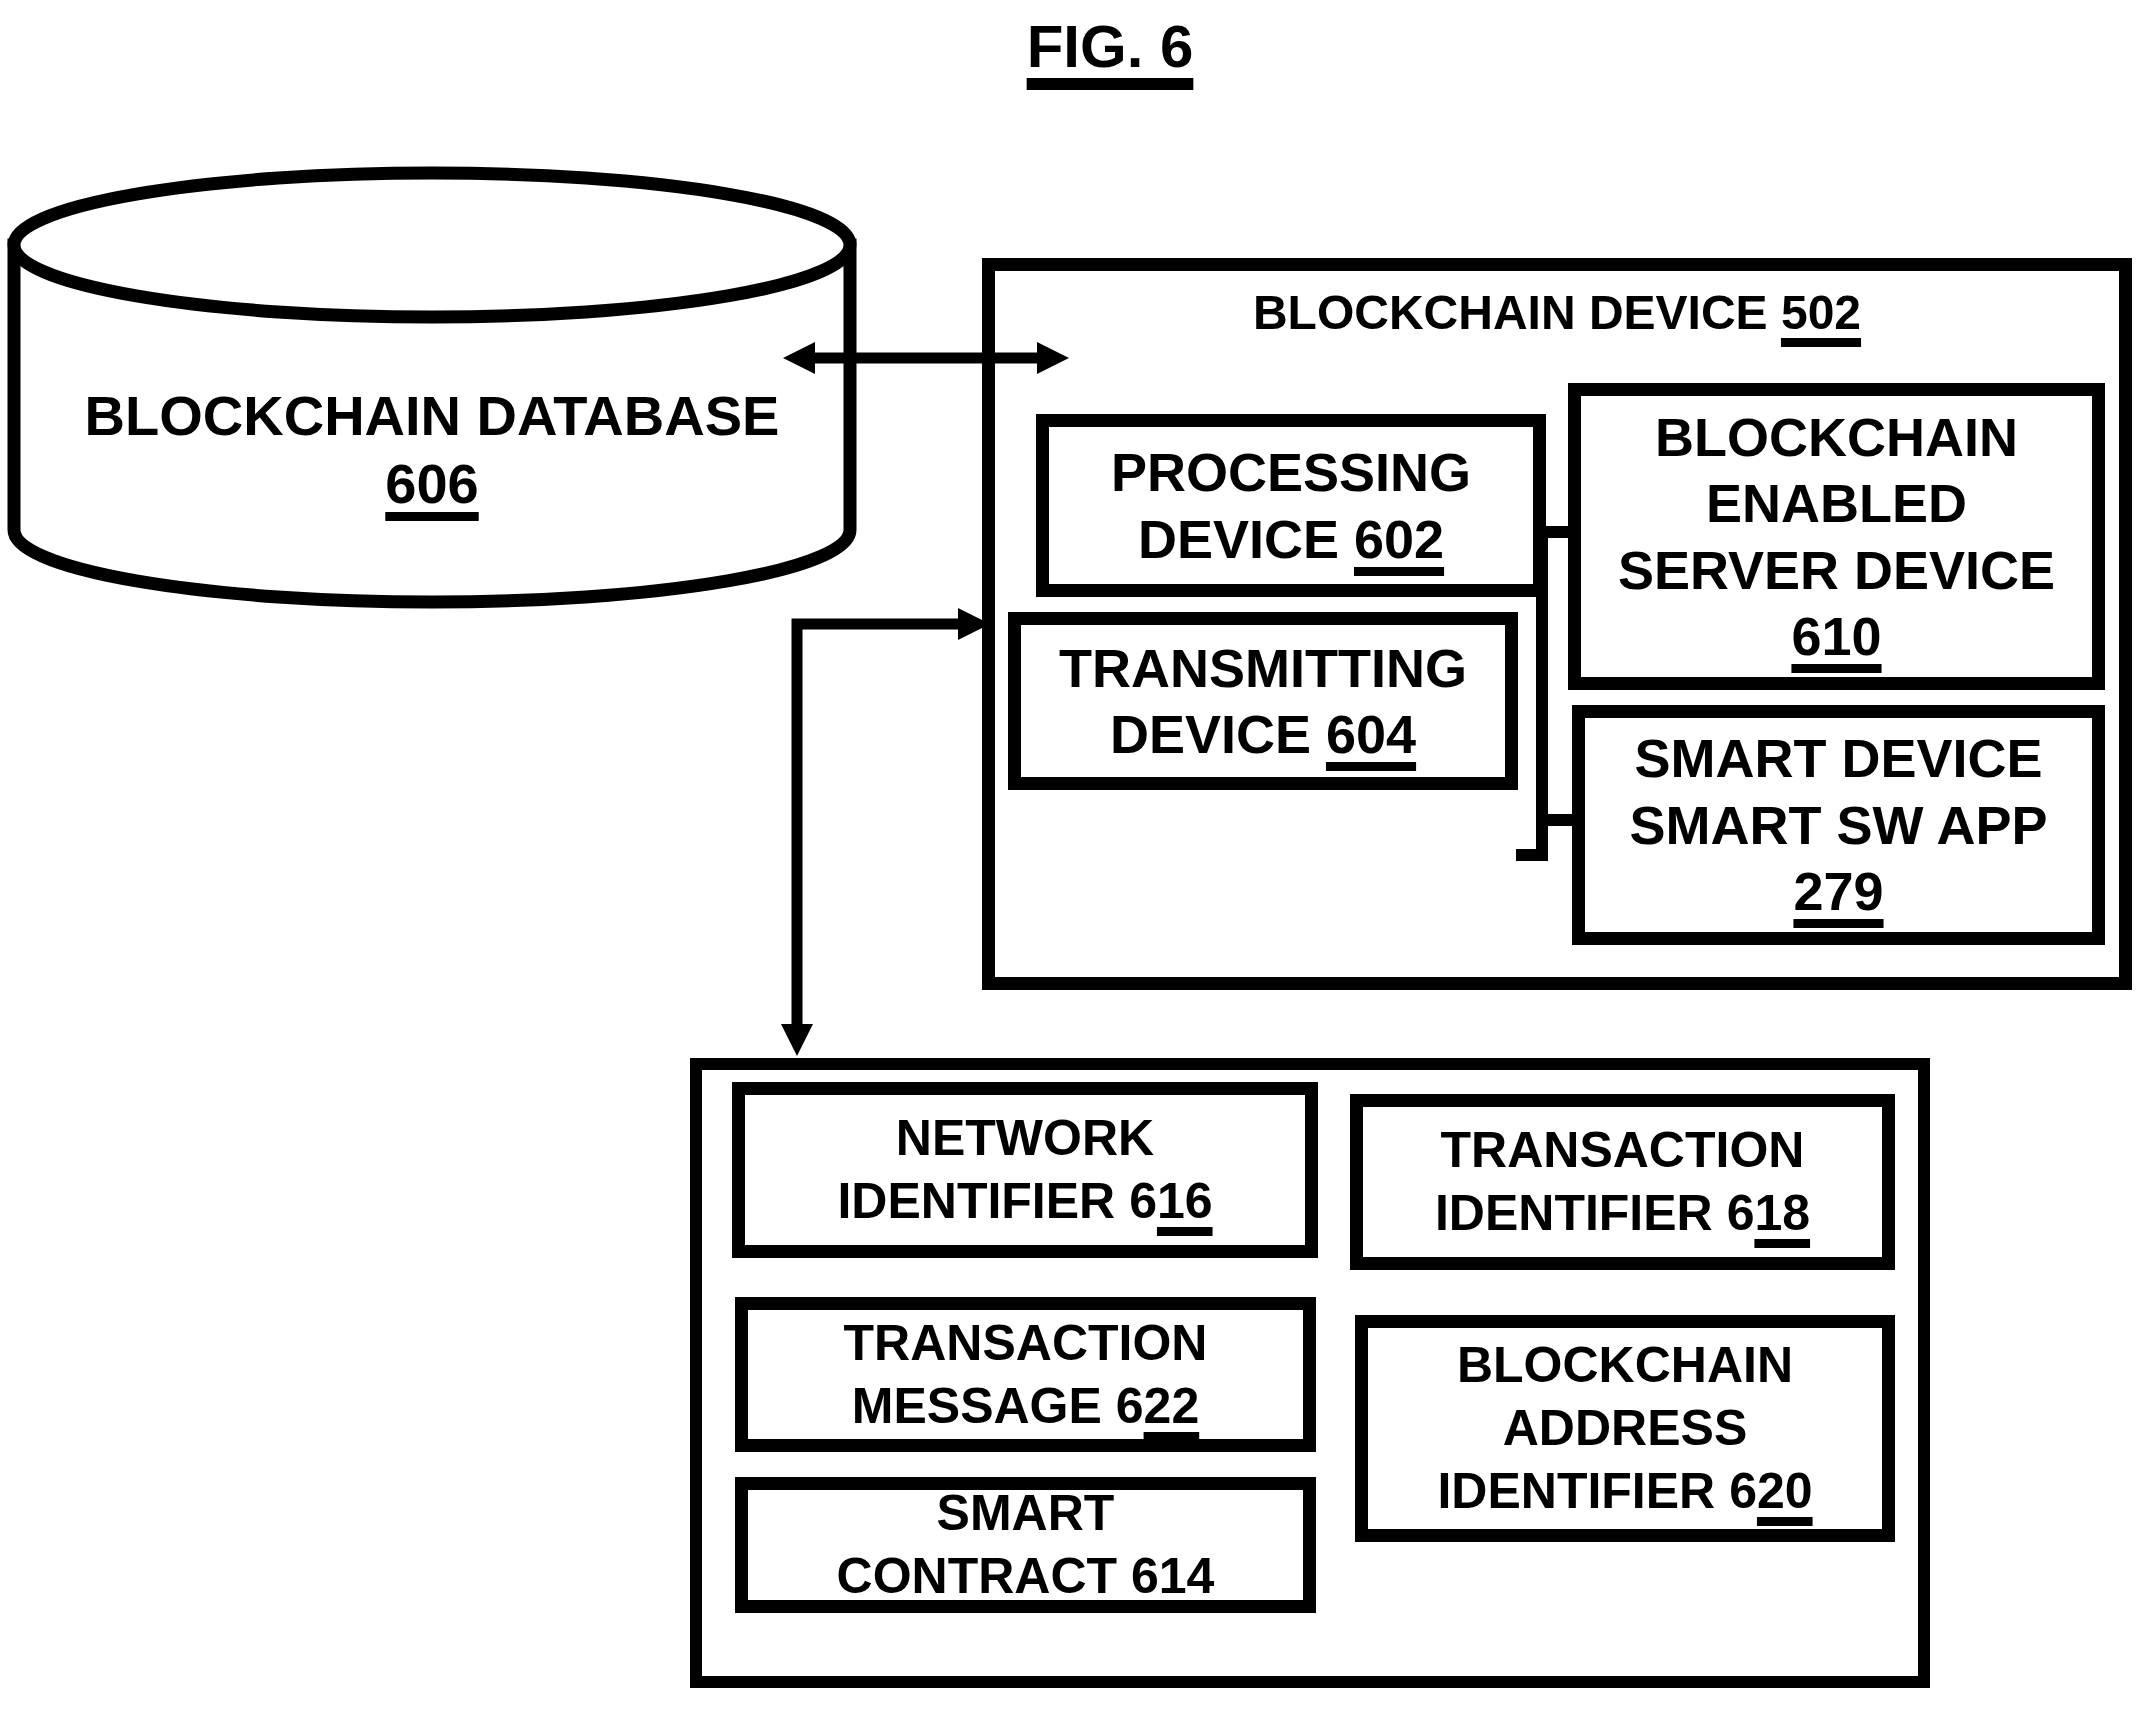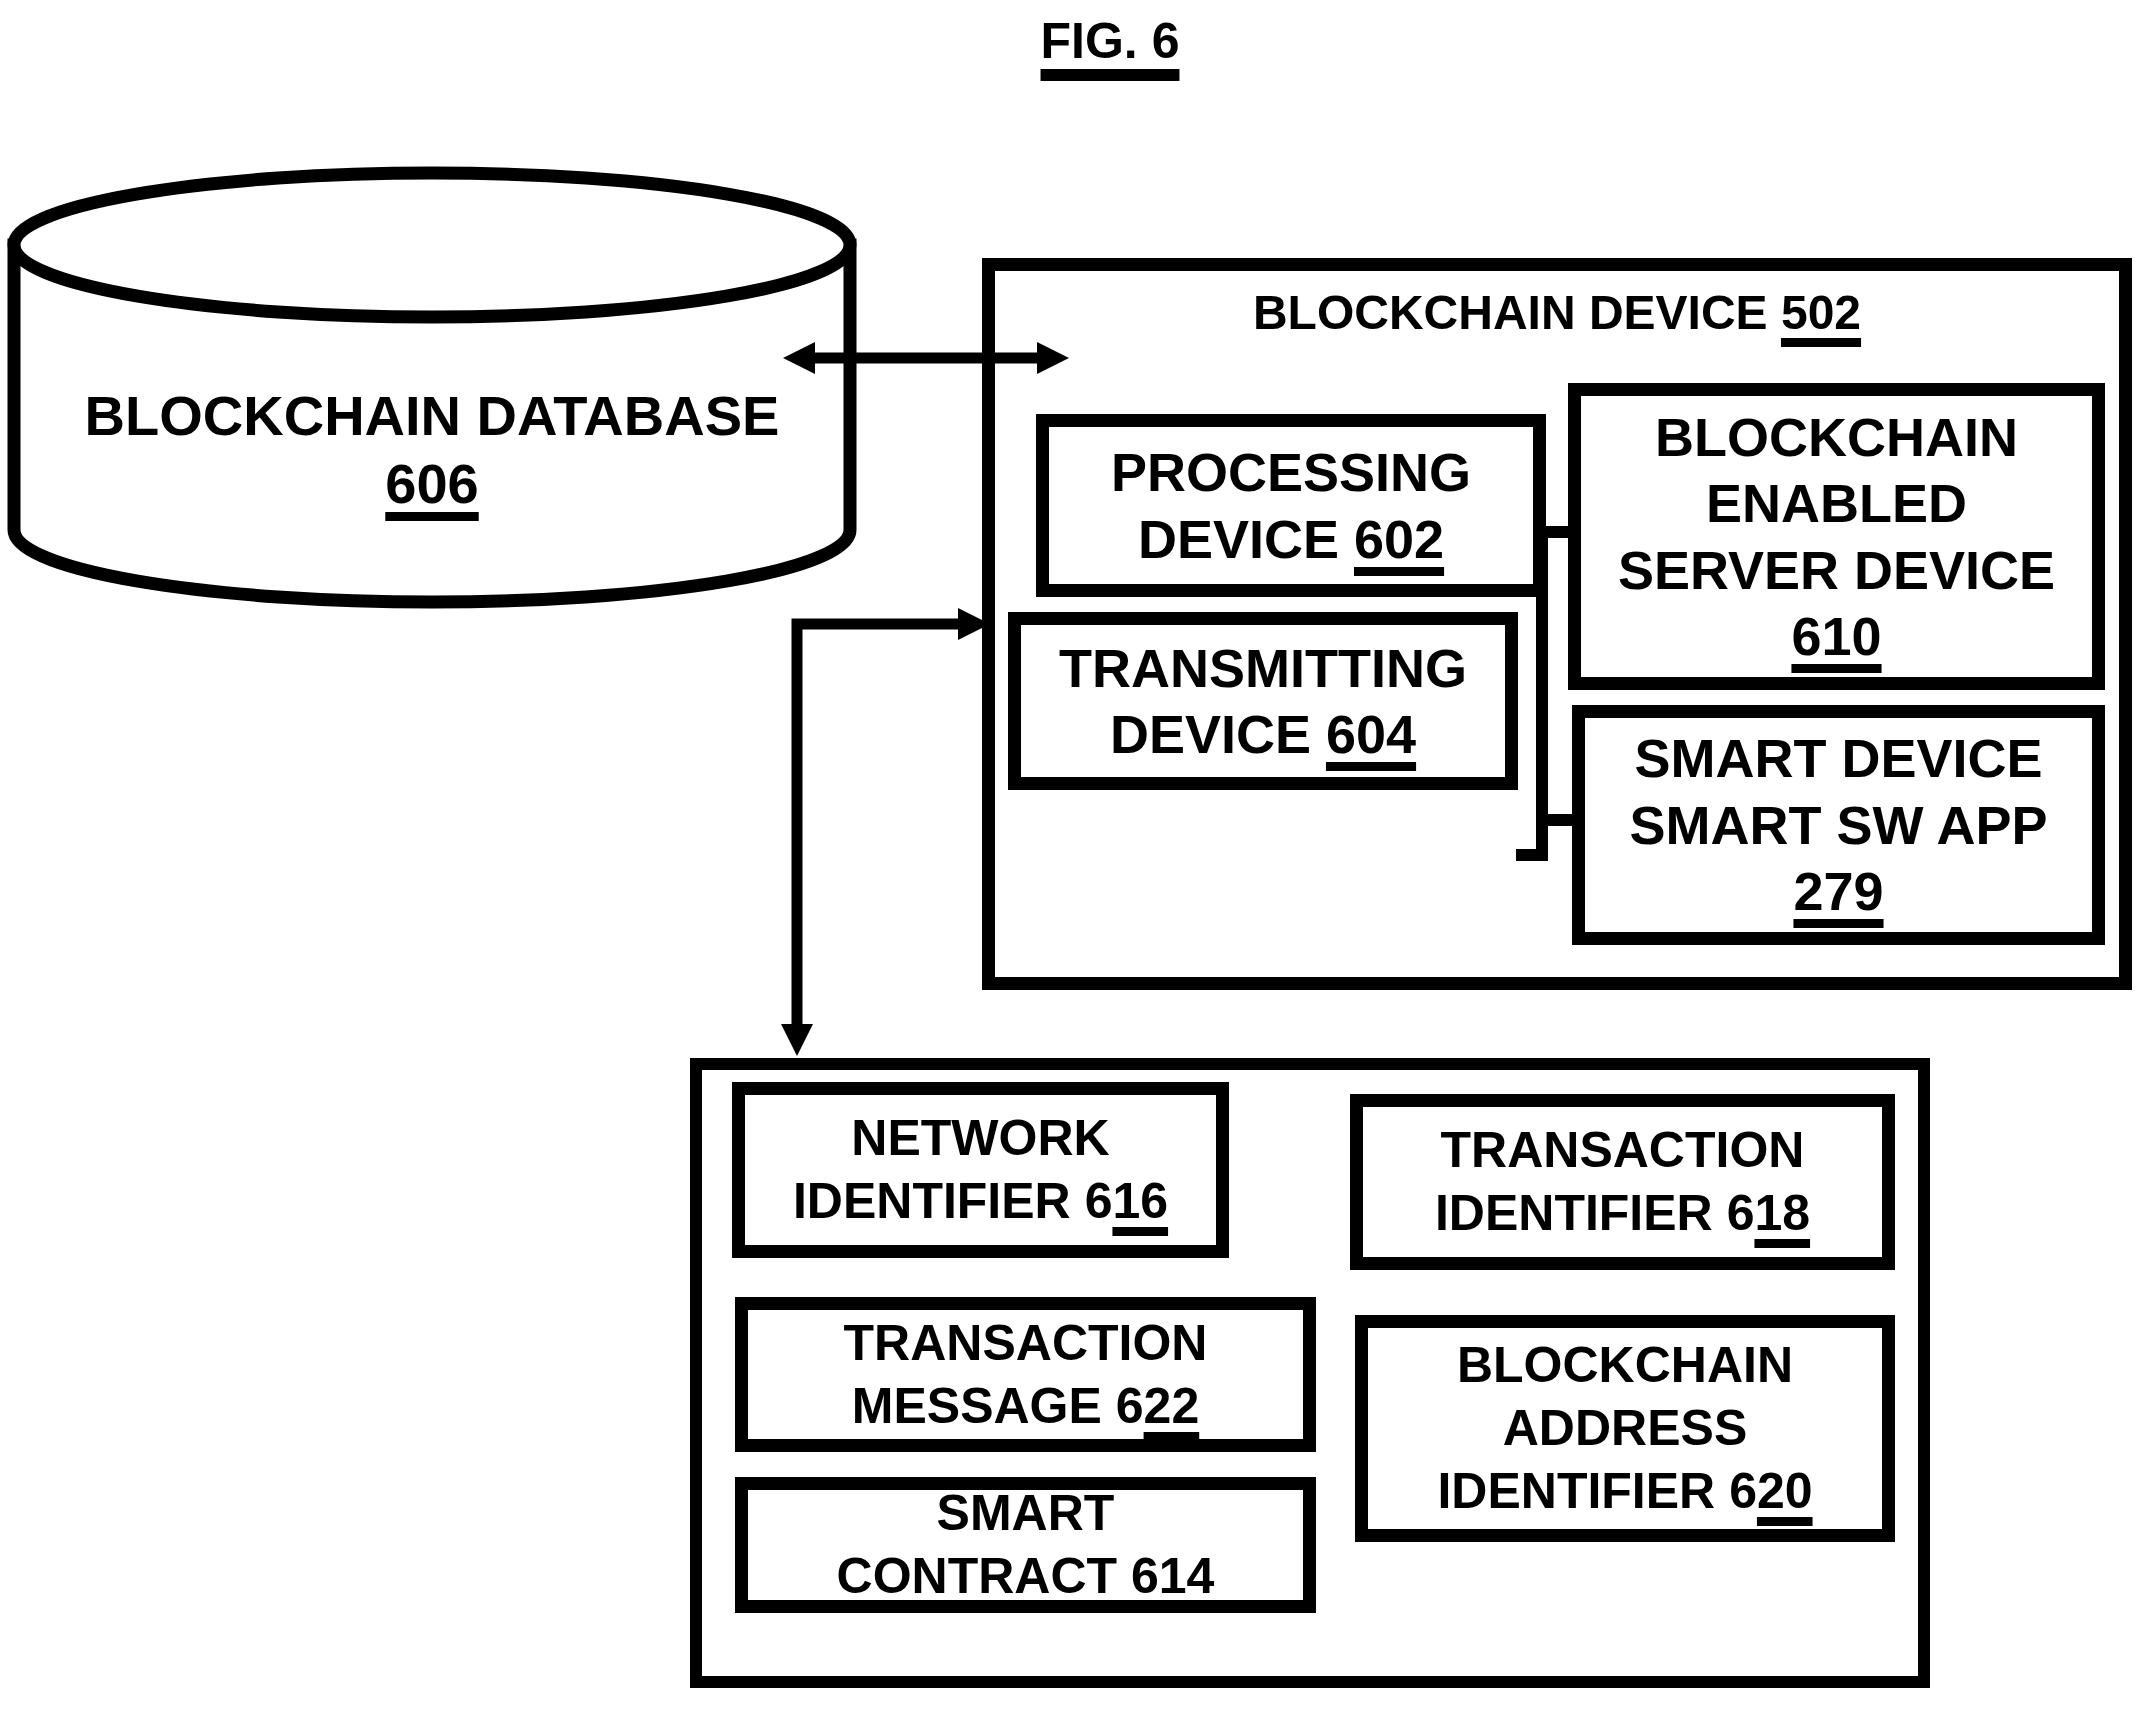--- a/index.html
+++ b/index.html
@@ -49,21 +49,21 @@
   .lbl-50 { font-size: 50px; line-height: 1.26; }
   .u {
     text-decoration: underline;
     text-decoration-thickness: 9px;
     text-underline-offset: 9px;
   }
   .fig-title {
     position: absolute;
     left: 940px; top: 12px; width: 340px;
     text-align: center;
-    font-size: 50px;
+    font-size: 60px;
     z-index: 3;
   }
   .fig-title .u {
     text-decoration-thickness: 12px;
     text-underline-offset: 11px;
   }
   .db-label {
     position: absolute;
     left: 32px; top: 382px; width: 800px;
     text-align: center;
@@ -117,21 +117,21 @@
   <div class="box" style="left:1572px; top:705px; width:533px; height:240px;">
     <div class="lbl-54">
       <span>SMART DEVICE</span><br>
       <span>SMART SW APP</span><br>
       <span class="u">279</span>
     </div>
   </div>
 
   <div class="container-box" style="left:690px; top:1058px; width:1240px; height:630px;"></div>
 
-  <div class="box" style="left:732px; top:1082px; width:497px; height:176px;">
+  <div class="box" style="left:732px; top:1082px; width:586px; height:176px;">
     <div class="lbl-50">
       <span>NETWORK</span><br>
       <span>IDENTIFIER</span> <span>6</span><span class="u">16</span>
     </div>
   </div>
 
   <div class="box" style="left:1350px; top:1094px; width:545px; height:176px;">
     <div class="lbl-50">
       <span>TRANSACTION</span><br>
       <span>IDENTIFIER</span> <span>6</span><span class="u">18</span>

